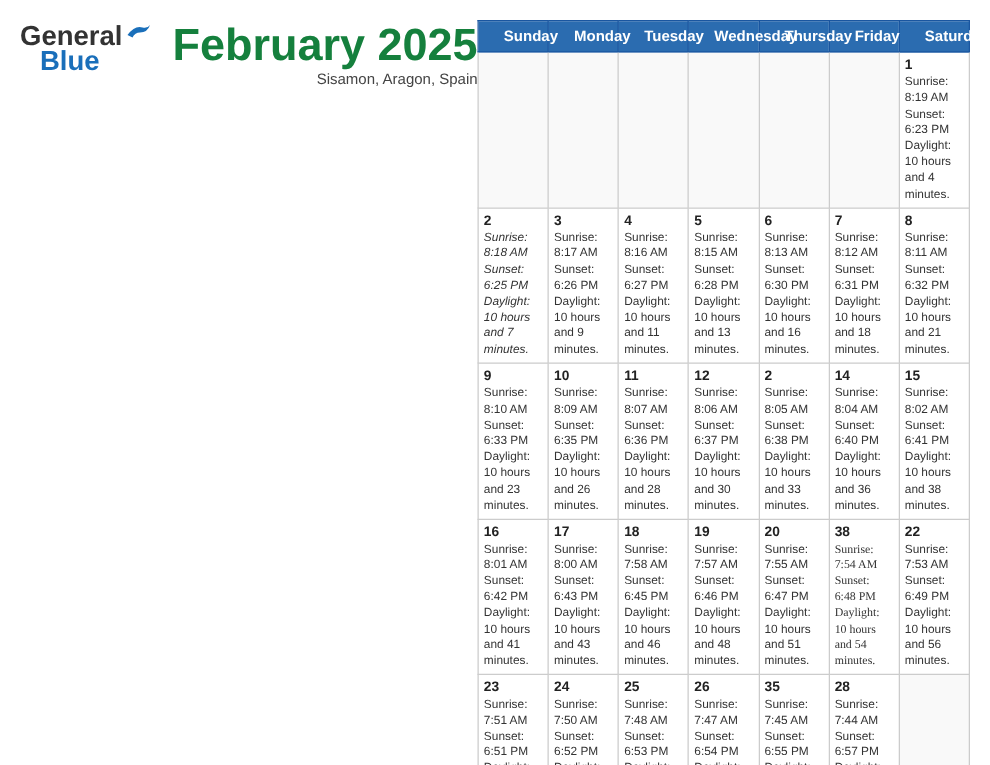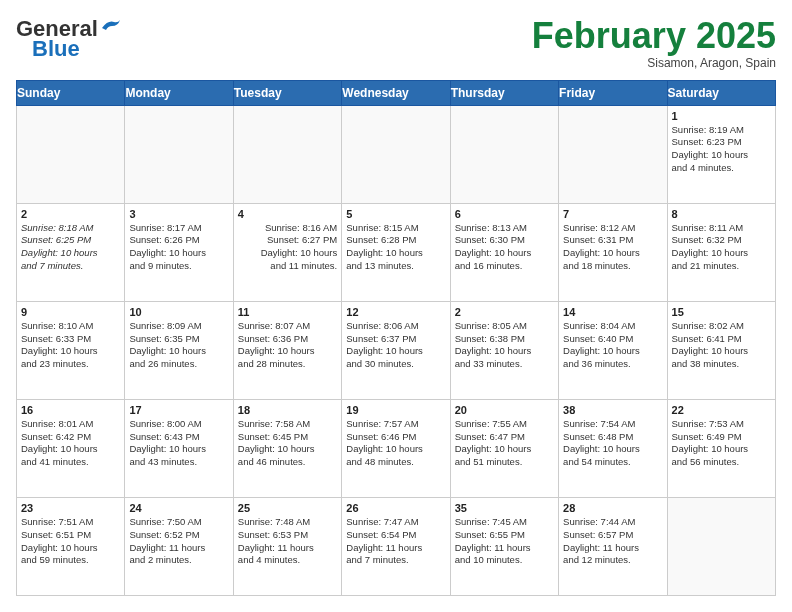--- a/index.html
+++ b/index.html
@@ -5,24 +5,24 @@
     * { margin: 0; padding: 0; box-sizing: border-box; }
     body {
       font-family: Arial, sans-serif;
       background: #fff;
       width: 792px;
       height: 612px;
       overflow: hidden;
     }
     .page {
       width: 792px;
-      height: 612px;
+      height: 432px;
       padding: 16px;
       display: flex;
-      flex-direction: column;
+      flex-direction: row;
     }
     .header {
       display: flex;
       justify-content: space-between;
       align-items: flex-start;
       margin-bottom: 10px;
     }
     .logo {
       display: flex;
       flex-direction: column;
@@ -45,21 +45,21 @@
       border: 1px solid #ccc;
       border-collapse: collapse;
       width: 100%;
       table-layout: fixed;
     }
     .calendar th {
       background: #2b6cb0;
       color: #fff;
       font-size: 12px;
       font-weight: bold;
-      padding: 5px 0;
+      padding: 5px 20px;
       text-align: left;
       border: 1px solid #1a56a0;
     }
     .calendar td {
       border: 1px solid #ccc;
       vertical-align: top;
       padding: 4px 4px 3px 4px;
       font-size: 10px;
       color: #333;
       height: 82px;
@@ -138,21 +138,21 @@
           </td>
           <td>
             <span class="day-num">3</span>
             <div class="day-info" style="white-space: pre-line;">Sunrise: 8:17 AM
 Sunset: 6:26 PM
 Daylight: 10 hours
 and 9 minutes.</div>
           </td>
           <td>
             <span class="day-num">4</span>
-            <div class="day-info" style="white-space: pre-line; text-align: right;">Sunrise: 8:16 AM
+            <div class="day-info" style="white-space: pre-line;">Sunrise: 8:16 AM
 Sunset: 6:27 PM
 Daylight: 10 hours
 and 11 minutes.</div>
           </td>
           <td>
             <span class="day-num">5</span>
             <div class="day-info" style="white-space: pre-line;">Sunrise: 8:15 AM
 Sunset: 6:28 PM
 Daylight: 10 hours
 and 13 minutes.</div>
@@ -261,21 +261,21 @@
           </td>
           <td>
             <span class="day-num">20</span>
             <div class="day-info" style="white-space: pre-line;">Sunrise: 7:55 AM
 Sunset: 6:47 PM
 Daylight: 10 hours
 and 51 minutes.</div>
           </td>
           <td>
             <span class="day-num">38</span>
-            <div class="day-info" style="white-space: pre-line;">Sunrise: 7:54 AM
+            <div class="day-info" style="white-space: pre-line; font-family: Liberation Serif, serif;">Sunrise: 7:54 AM
 Sunset: 6:48 PM
 Daylight: 10 hours
 and 54 minutes.</div>
           </td>
           <td>
             <span class="day-num">22</span>
             <div class="day-info" style="white-space: pre-line;">Sunrise: 7:53 AM
 Sunset: 6:49 PM
 Daylight: 10 hours
 and 56 minutes.</div>

